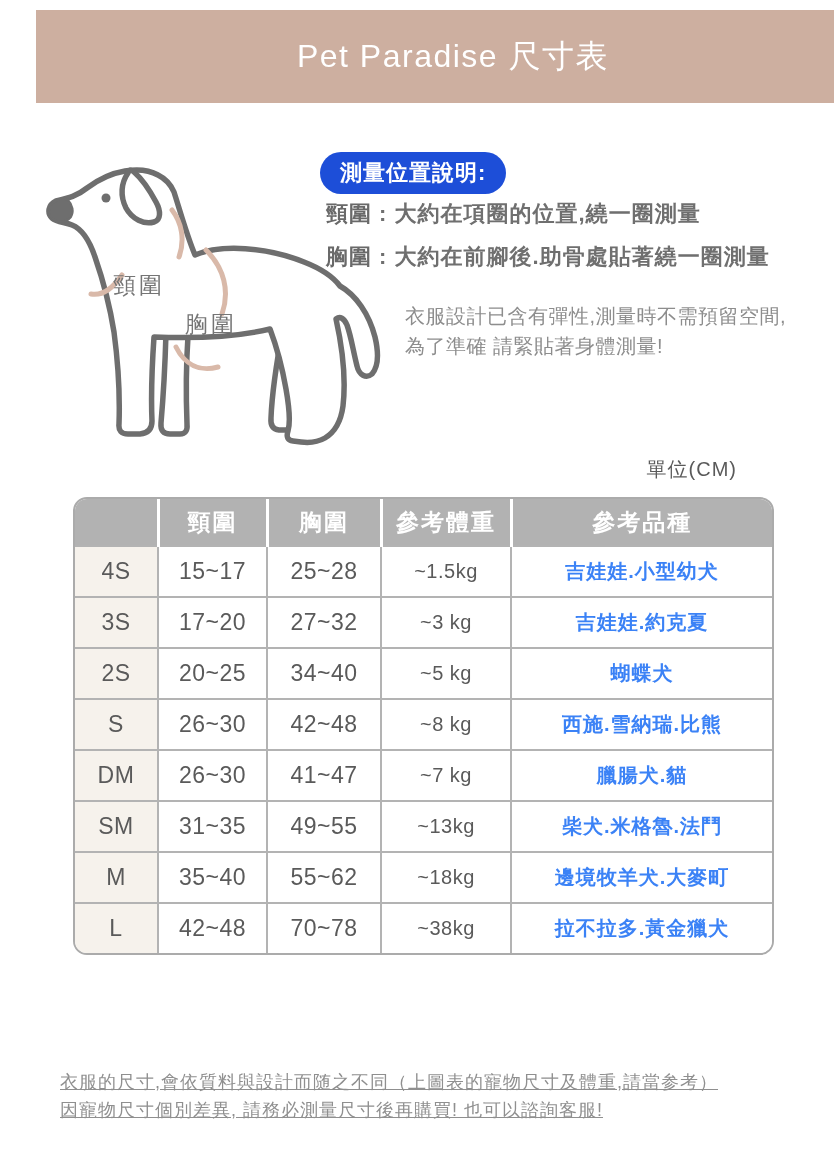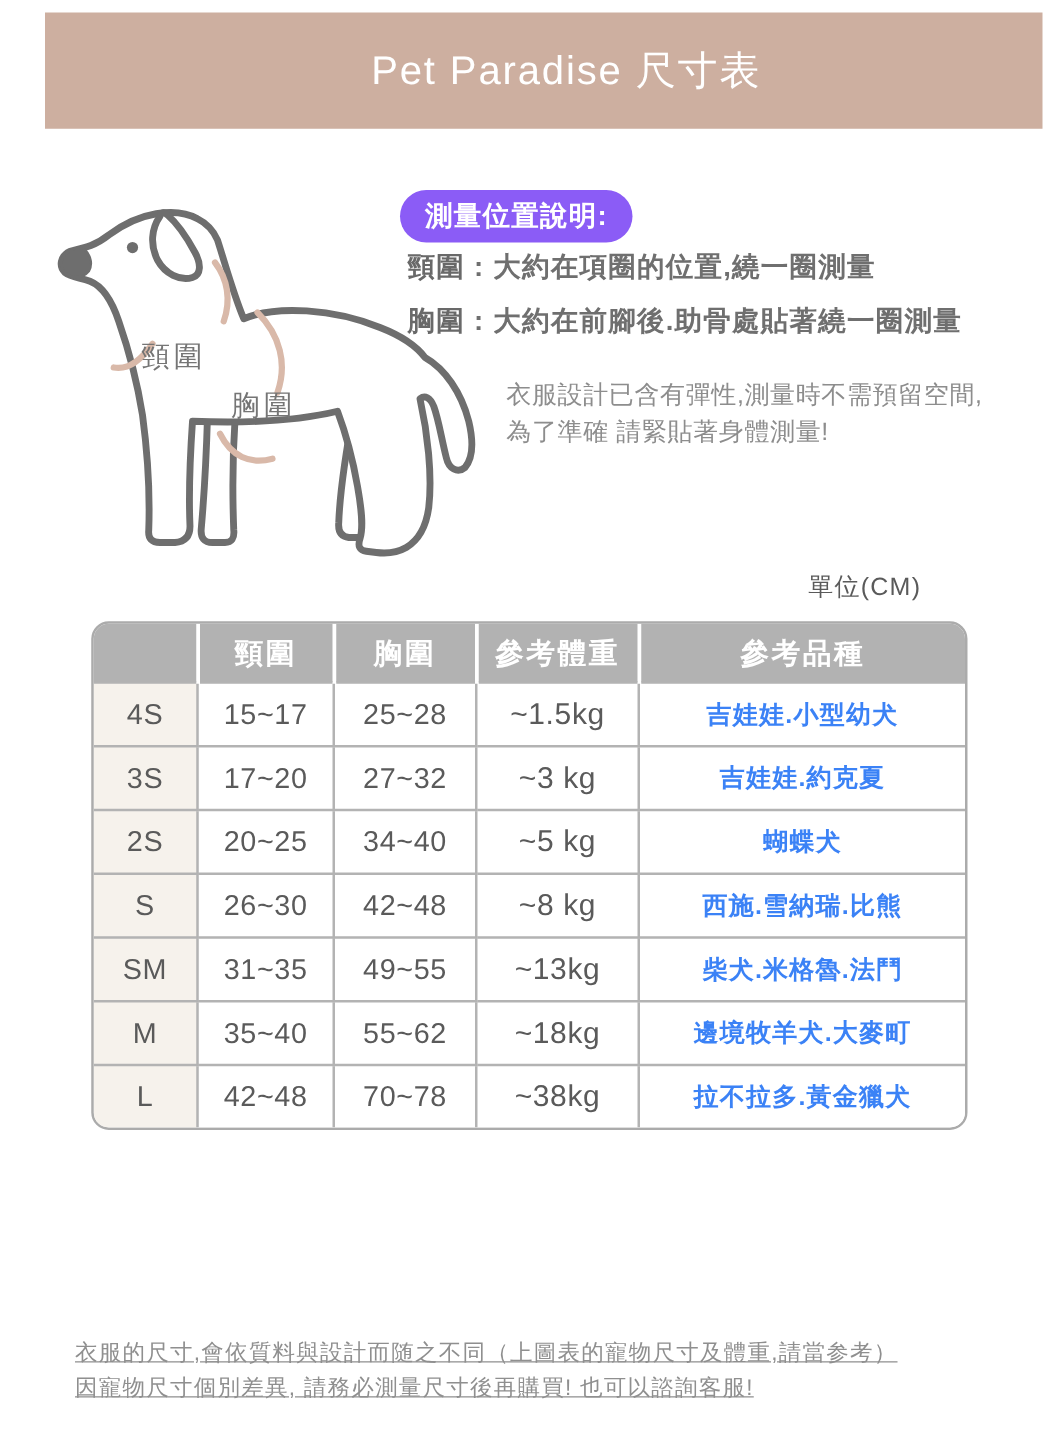--- a/index.html
+++ b/index.html
@@ -13,21 +13,21 @@
   .band{
     position:absolute;left:0;top:10px;width:834px;height:93px;background:#cdafa0;
     display:flex;align-items:center;justify-content:center;margin-left:36px;
   }
   .band-title{color:#ffffff;font-size:32px;font-weight:400;letter-spacing:1.5px;}
   
   .dog-svg{position:absolute;left:25px;top:128px;width:370px;height:335px;}
   
   .badge{
     position:absolute;left:320px;top:152px;height:42px;padding:0 20px;
-    background:#8b5cf6;border-radius:22px;display:flex;align-items:center;
+    background:#1d4ed8;border-radius:22px;display:flex;align-items:center;
     color:#ffffff;font-size:22px;font-weight:bold;letter-spacing:1px;
   }
   .instr-line{
     position:absolute;left:326px;color:#6f6f6f;font-size:22px;font-weight:bold;
     letter-spacing:1px;white-space:nowrap;
   }
   .instr-line .lbl{font-weight:bold;color:#696969;}
   .instr-1{top:199px;}
   .instr-2{top:242px;}
   .note{
@@ -54,21 +54,21 @@
     letter-spacing:2px;border-left:3px solid #ffffff;text-align:center;
   }
   .size-table thead th:first-child{border-left:none;}
   .size-table tbody td{
     border:2px solid #b3b3b3;height:47px;text-align:center;
     color:#5a5a5a;font-size:23px;letter-spacing:0.5px;background:#ffffff;
   }
   .size-table tbody td:first-child{background:#f6f2ec;border-left:none;}
   .size-table tbody td:last-child{border-right:none;}
   .size-table tbody tr:last-child td{border-bottom:none;}
-  .size-table tbody td.col-weight{font-size:24px;}
+  .size-table tbody td.col-weight{font-size:20px;}
   .size-table tbody td.col-breeds{font-size:20px;font-weight:bold;color:#3b82f6;letter-spacing:1px;}
   
   .footer{
     position:absolute;left:60px;top:1068px;color:#8f8f8f;font-size:18px;
     line-height:28px;letter-spacing:1px;white-space:nowrap;text-decoration:underline;
   }
 </style>
 </head>
 <body>
 
@@ -182,20 +182,27 @@
           <td class="col-breeds">蝴蝶犬</td>
         </tr>
         <tr>
           <td class="col-size">S</td>
           <td class="col-neck">26~30</td>
           <td class="col-chest">42~48</td>
           <td class="col-weight">~8 kg</td>
           <td class="col-breeds">西施.雪納瑞.比熊</td>
         </tr>
         <tr>
+          <td class="col-size">DM</td>
+          <td class="col-neck">26~30</td>
+          <td class="col-chest">41~47</td>
+          <td class="col-weight">~7 kg</td>
+          <td class="col-breeds">臘腸犬.貓</td>
+        </tr>
+        <tr>
           <td class="col-size">SM</td>
           <td class="col-neck">31~35</td>
           <td class="col-chest">49~55</td>
           <td class="col-weight">~13kg</td>
           <td class="col-breeds">柴犬.米格魯.法鬥</td>
         </tr>
         <tr>
           <td class="col-size">M</td>
           <td class="col-neck">35~40</td>
           <td class="col-chest">55~62</td>

